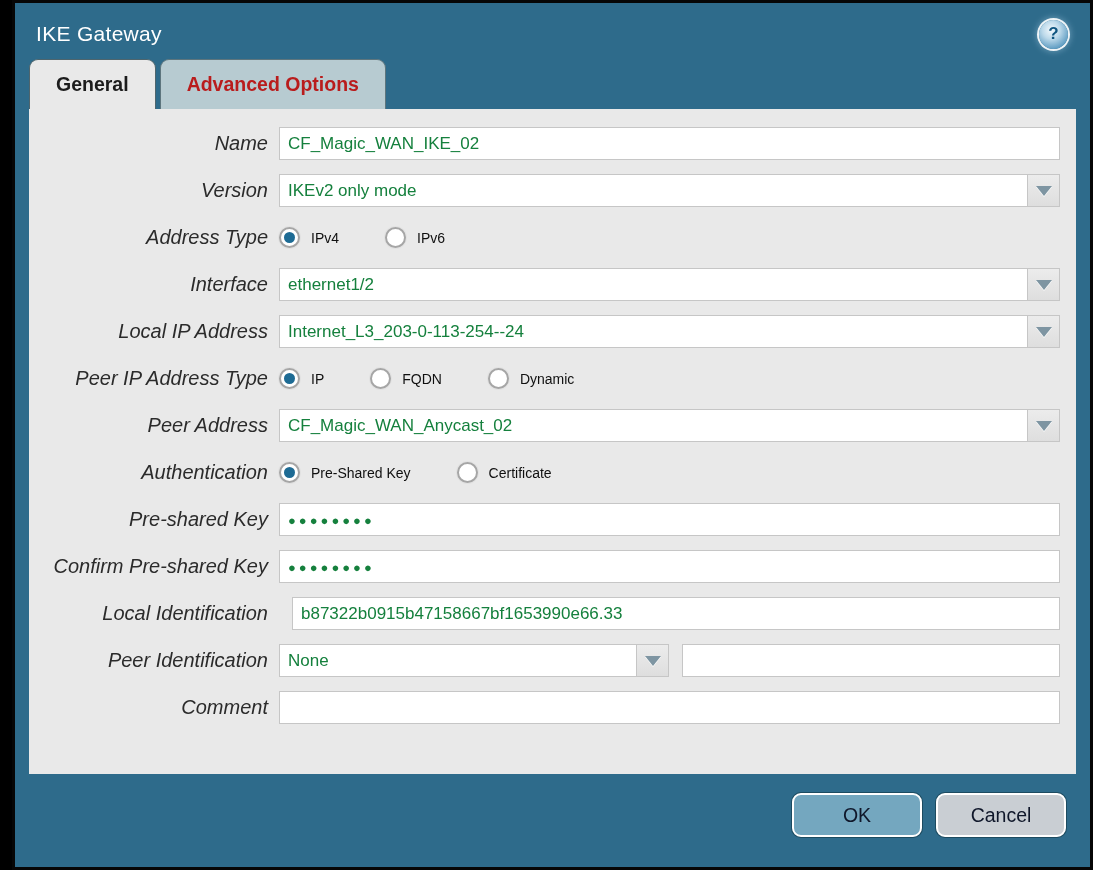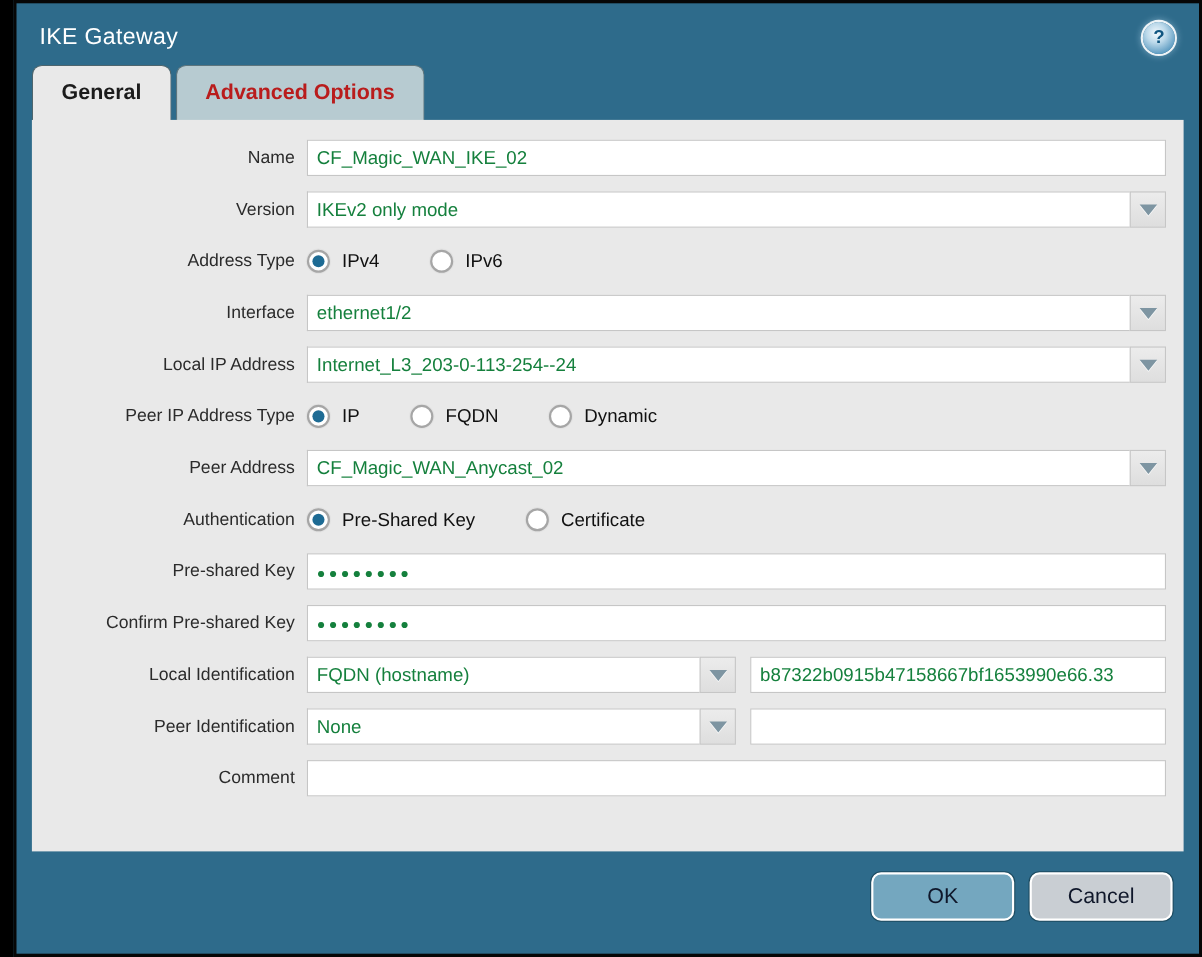--- a/index.html
+++ b/index.html
@@ -43,21 +43,21 @@
   }
   .tab.inactive { background:#b7cbd1; color:#b91c1c; }
   
   .panel {
     margin:0 14px; background:#e9e9e9; height:665px;
     padding:18px 16px 0 0; position:relative; z-index:1;
   }
   .row { display:flex; align-items:center; margin-bottom:14px; height:33px; }
   .lbl {
     width:250px; flex-shrink:0; text-align:right; padding-right:11px;
-    color:#2b2b2b; font-size:16px; white-space:nowrap;
+    color:#2b2b2b; font-size:20px; white-space:nowrap;font-style:italic;
   }
   input.txt {
     height:33px; border:1px solid #c6c6c6; background:#fff;
     font-family:"Liberation Sans", sans-serif; font-size:17px; color:#15803d;
     padding:0 8px; outline:none; width:100%;
   }
   input.pwd { font-size:13px; letter-spacing:3px; font-weight:bold; padding-top:2px; }
   .grow { flex:1; display:flex; }
   .combo { display:flex; flex:1; }
   .combo input { border-right:none; }
@@ -75,21 +75,21 @@
   }
   
   .opt { display:flex; align-items:center; margin-right:46px; cursor:pointer; }
   .radio {
     width:21px; height:21px; border-radius:50%; background:#fff;
     border:2px solid #a6a6a6; box-shadow:0 0 0 1px #e2e2e2;
     display:flex; align-items:center; justify-content:center; flex-shrink:0;
   }
   .radio .dot { width:11px; height:11px; border-radius:50%; background:#1e6b94; display:none; }
   .radio.on .dot { display:block; }
-  .opt-label { margin-left:11px; font-size:17px; color:#101010; white-space:nowrap; }
+  .opt-label { margin-left:11px; font-size:14px; color:#101010; white-space:nowrap; }
   
   .combo-fixed { display:flex; flex:0 0 390px; }
   .combo-fixed input { border-right:none; }
   .id-value { flex:1; margin-left:13px; display:flex; }
   
   .footer {
     display:flex; justify-content:flex-end; align-items:center;
     gap:14px; padding:19px 24px 0 0;
   }
   .btn {
@@ -228,26 +228,20 @@
 
     <div class="row">
       <div class="lbl">Confirm Pre-shared Key</div>
       <div class="grow">
         <input class="txt pwd" type="text" value="●●●●●●●●" style="">
       </div>
     </div>
 
     <div class="row">
       <div class="lbl">Local Identification</div>
-      <div class="combo-fixed">
-        <input class="txt" type="text" value="FQDN (hostname)" style="">
-        <div class="dd-btn">
-          <div class="dd-arrow"></div>
-        </div>
-      </div>
       <div class="id-value">
         <input class="txt" type="text" value="b87322b0915b47158667bf1653990e66.33" style="">
       </div>
     </div>
 
     <div class="row">
       <div class="lbl">Peer Identification</div>
       <div class="combo-fixed">
         <input class="txt" type="text" value="None" style="">
         <div class="dd-btn">

